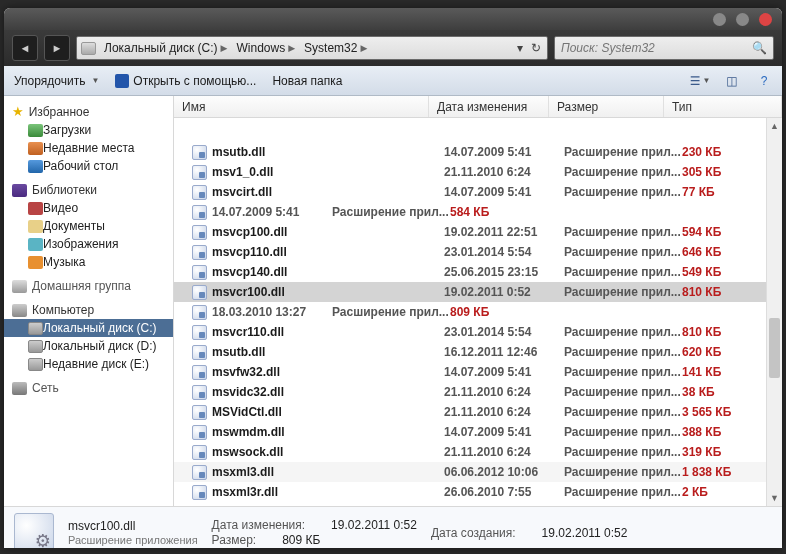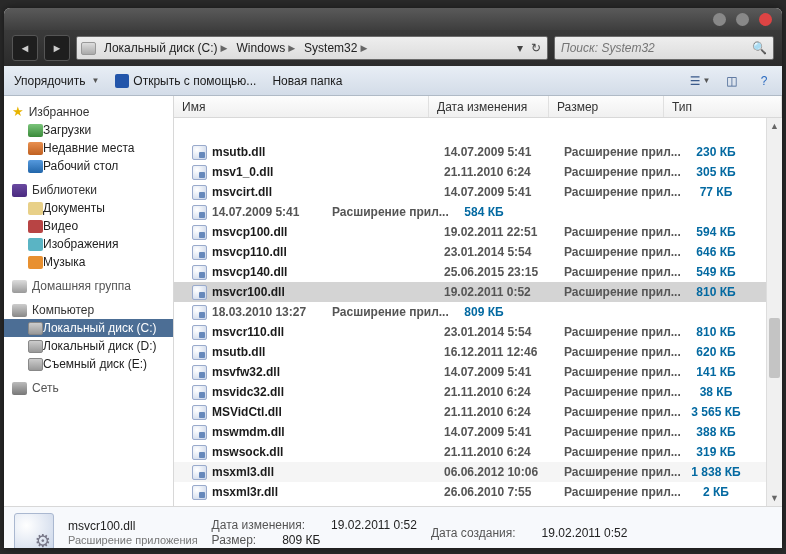--- a/index.html
+++ b/index.html
@@ -50,21 +50,21 @@
 .files { flex:1; overflow-y:auto; overflow-x:hidden; }
 .row { height:20px; display:flex; align-items:center; padding-left:18px;font-weight:bold; }
 .row.sel{background:#d4d4d4}
 .row.alt{background:#f5f5f5}
 .fico{width:15px;height:15px;margin-right:5px;display:inline-block;background:radial-gradient(circle at 30% 30%,#fff,#c8d4e8);border:1px solid #99aacc;border-radius:2px;position:relative}
 .fico::after{content:"";position:absolute;width:6px;height:6px;background:#6688bb;right:1px;bottom:1px;border-radius:1px}
 .cell{overflow:hidden;white-space:nowrap;text-overflow:ellipsis}
 .cell.name{width:232px;color:#1a1a1a}
 .cell.date{width:120px;color:#555}
 .cell.type{width:118px;color:#555}
-.cell.size{width:80px;text-align:center;color:#0369a1;padding-right:12px}
+.cell.size{width:80px;text-align:left;color:#b91c1c;padding-right:12px}
 .scrollbar{position:absolute;right:0;top:22px;bottom:0;width:16px;background:#f0f0f0;border-left:1px solid #ddd}
 .thumb{position:absolute;left:2px;right:2px;top:200px;height:60px;background:#c4c4c4;border-radius:2px}
 .sarrow{position:absolute;left:0;right:0;height:16px;display:flex;align-items:center;justify-content:center;color:#666;font-size:9px;background:#f0f0f0}
 .sarrow.up{top:0}.sarrow.dn{bottom:0}
 .details { height:52px; border-top:1px solid #d8d8d8; background:#f7f9fc; display:flex; align-items:center; padding:4px 10px; gap:14px; }
 .fileicon-lg{width:40px;height:40px;background:radial-gradient(circle at 30% 30%,#fff,#c8d4e8);border:1px solid #aab8d0;border-radius:3px;position:relative}
 .fileicon-lg::after{content:"⚙";position:absolute;right:2px;bottom:0;font-size:18px;color:#778}
 .dinfo{display:flex;flex-direction:column;gap:1px}
 .dname{color:#222;font-size:12px}
 .dtype{color:#777;font-size:11px}
@@ -145,26 +145,26 @@
             </div>
           </div>
    </div>
    <div class="sb-group">
     <div class="sb-head">
             <span class="ico-s ico-lib"></span>
             <span>Библиотеки</span>
           </div>
     <div id="lib-items">
             <div class="sb-item">
+              <span class="ico-s ico-vid"></span>
+              <span>Видео</span>
+            </div>
+            <div class="sb-item">
               <span class="ico-s ico-doc"></span>
               <span>Документы</span>
-            </div>
-            <div class="sb-item">
-              <span class="ico-s ico-vid"></span>
-              <span>Видео</span>
             </div>
             <div class="sb-item">
               <span class="ico-s ico-img"></span>
               <span>Изображения</span>
             </div>
             <div class="sb-item">
               <span class="ico-s ico-mus"></span>
               <span>Музыка</span>
             </div>
           </div>
@@ -184,21 +184,21 @@
             <div class="sb-item sel">
               <span class="ico-s ico-disk"></span>
               <span>Локальный диск (C:)</span>
             </div>
             <div class="sb-item ">
               <span class="ico-s ico-disk"></span>
               <span>Локальный диск (D:)</span>
             </div>
             <div class="sb-item ">
               <span class="ico-s ico-disk"></span>
-              <span>Съемный диск (E:)</span>
+              <span>Недавние диск (E:)</span>
             </div>
           </div>
    </div>
    <div class="sb-group">
     <div class="sb-head dim">
             <span class="ico-s ico-net"></span>
             <span>Сеть</span>
           </div>
    </div>
   </div>

